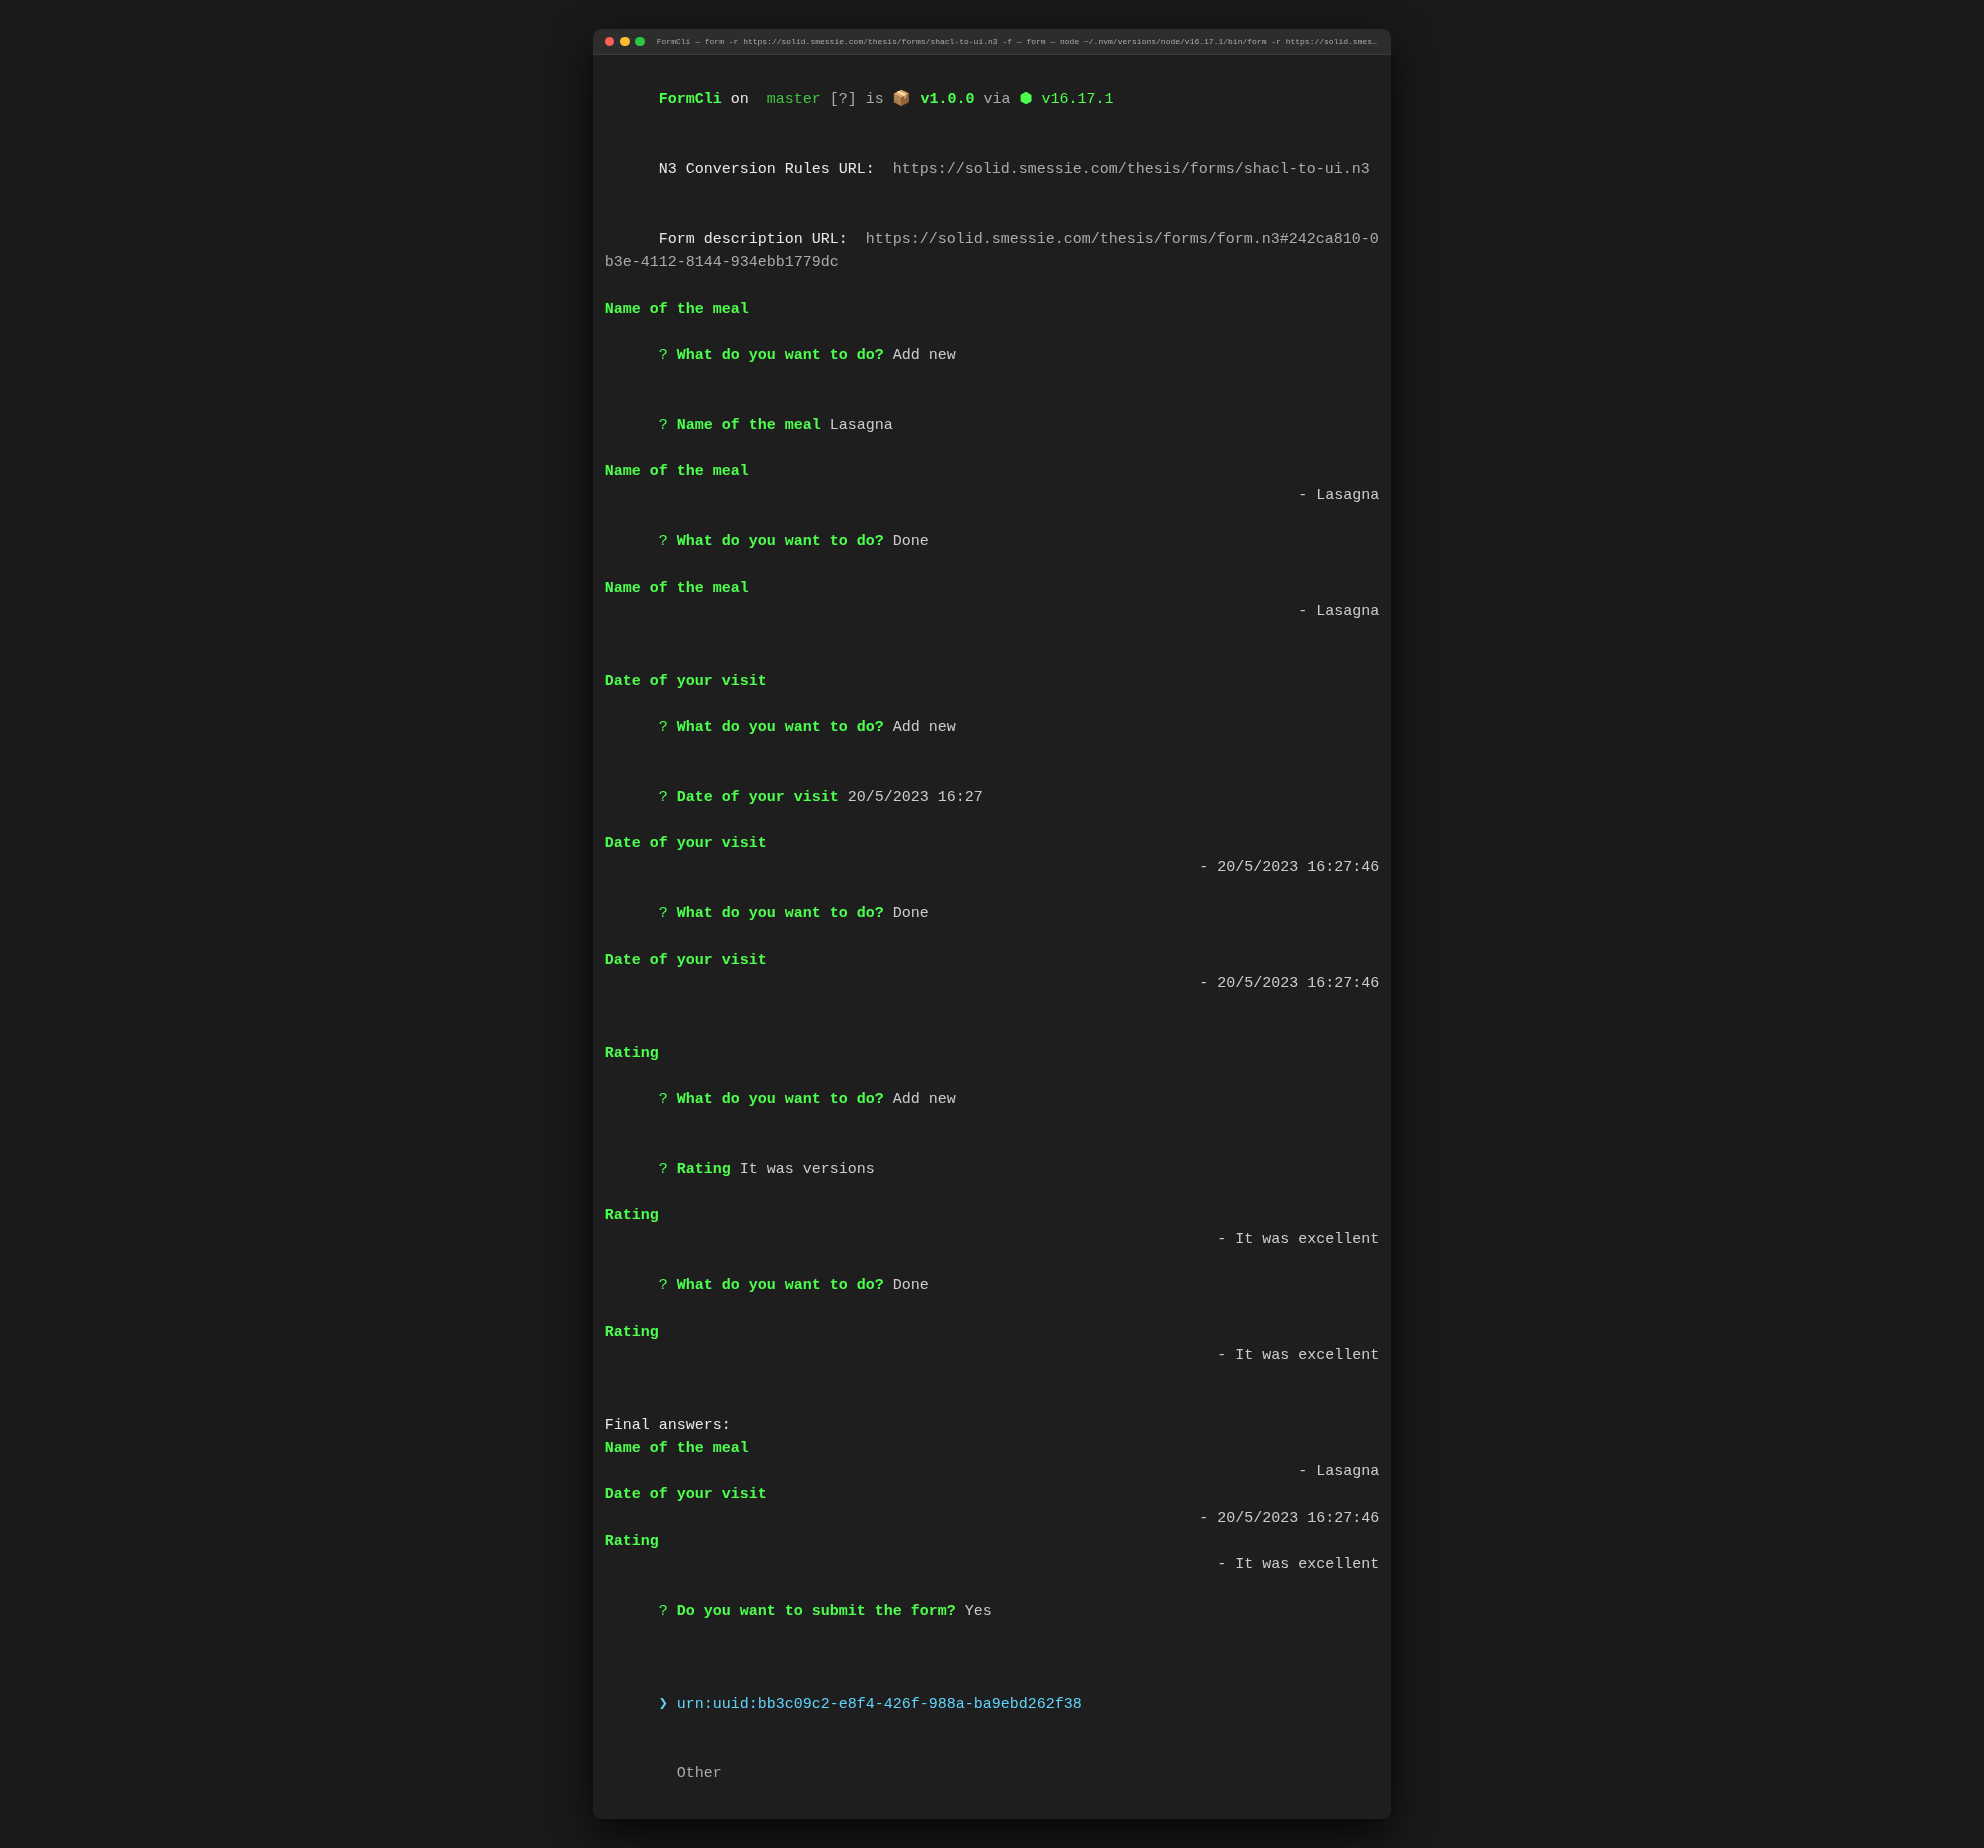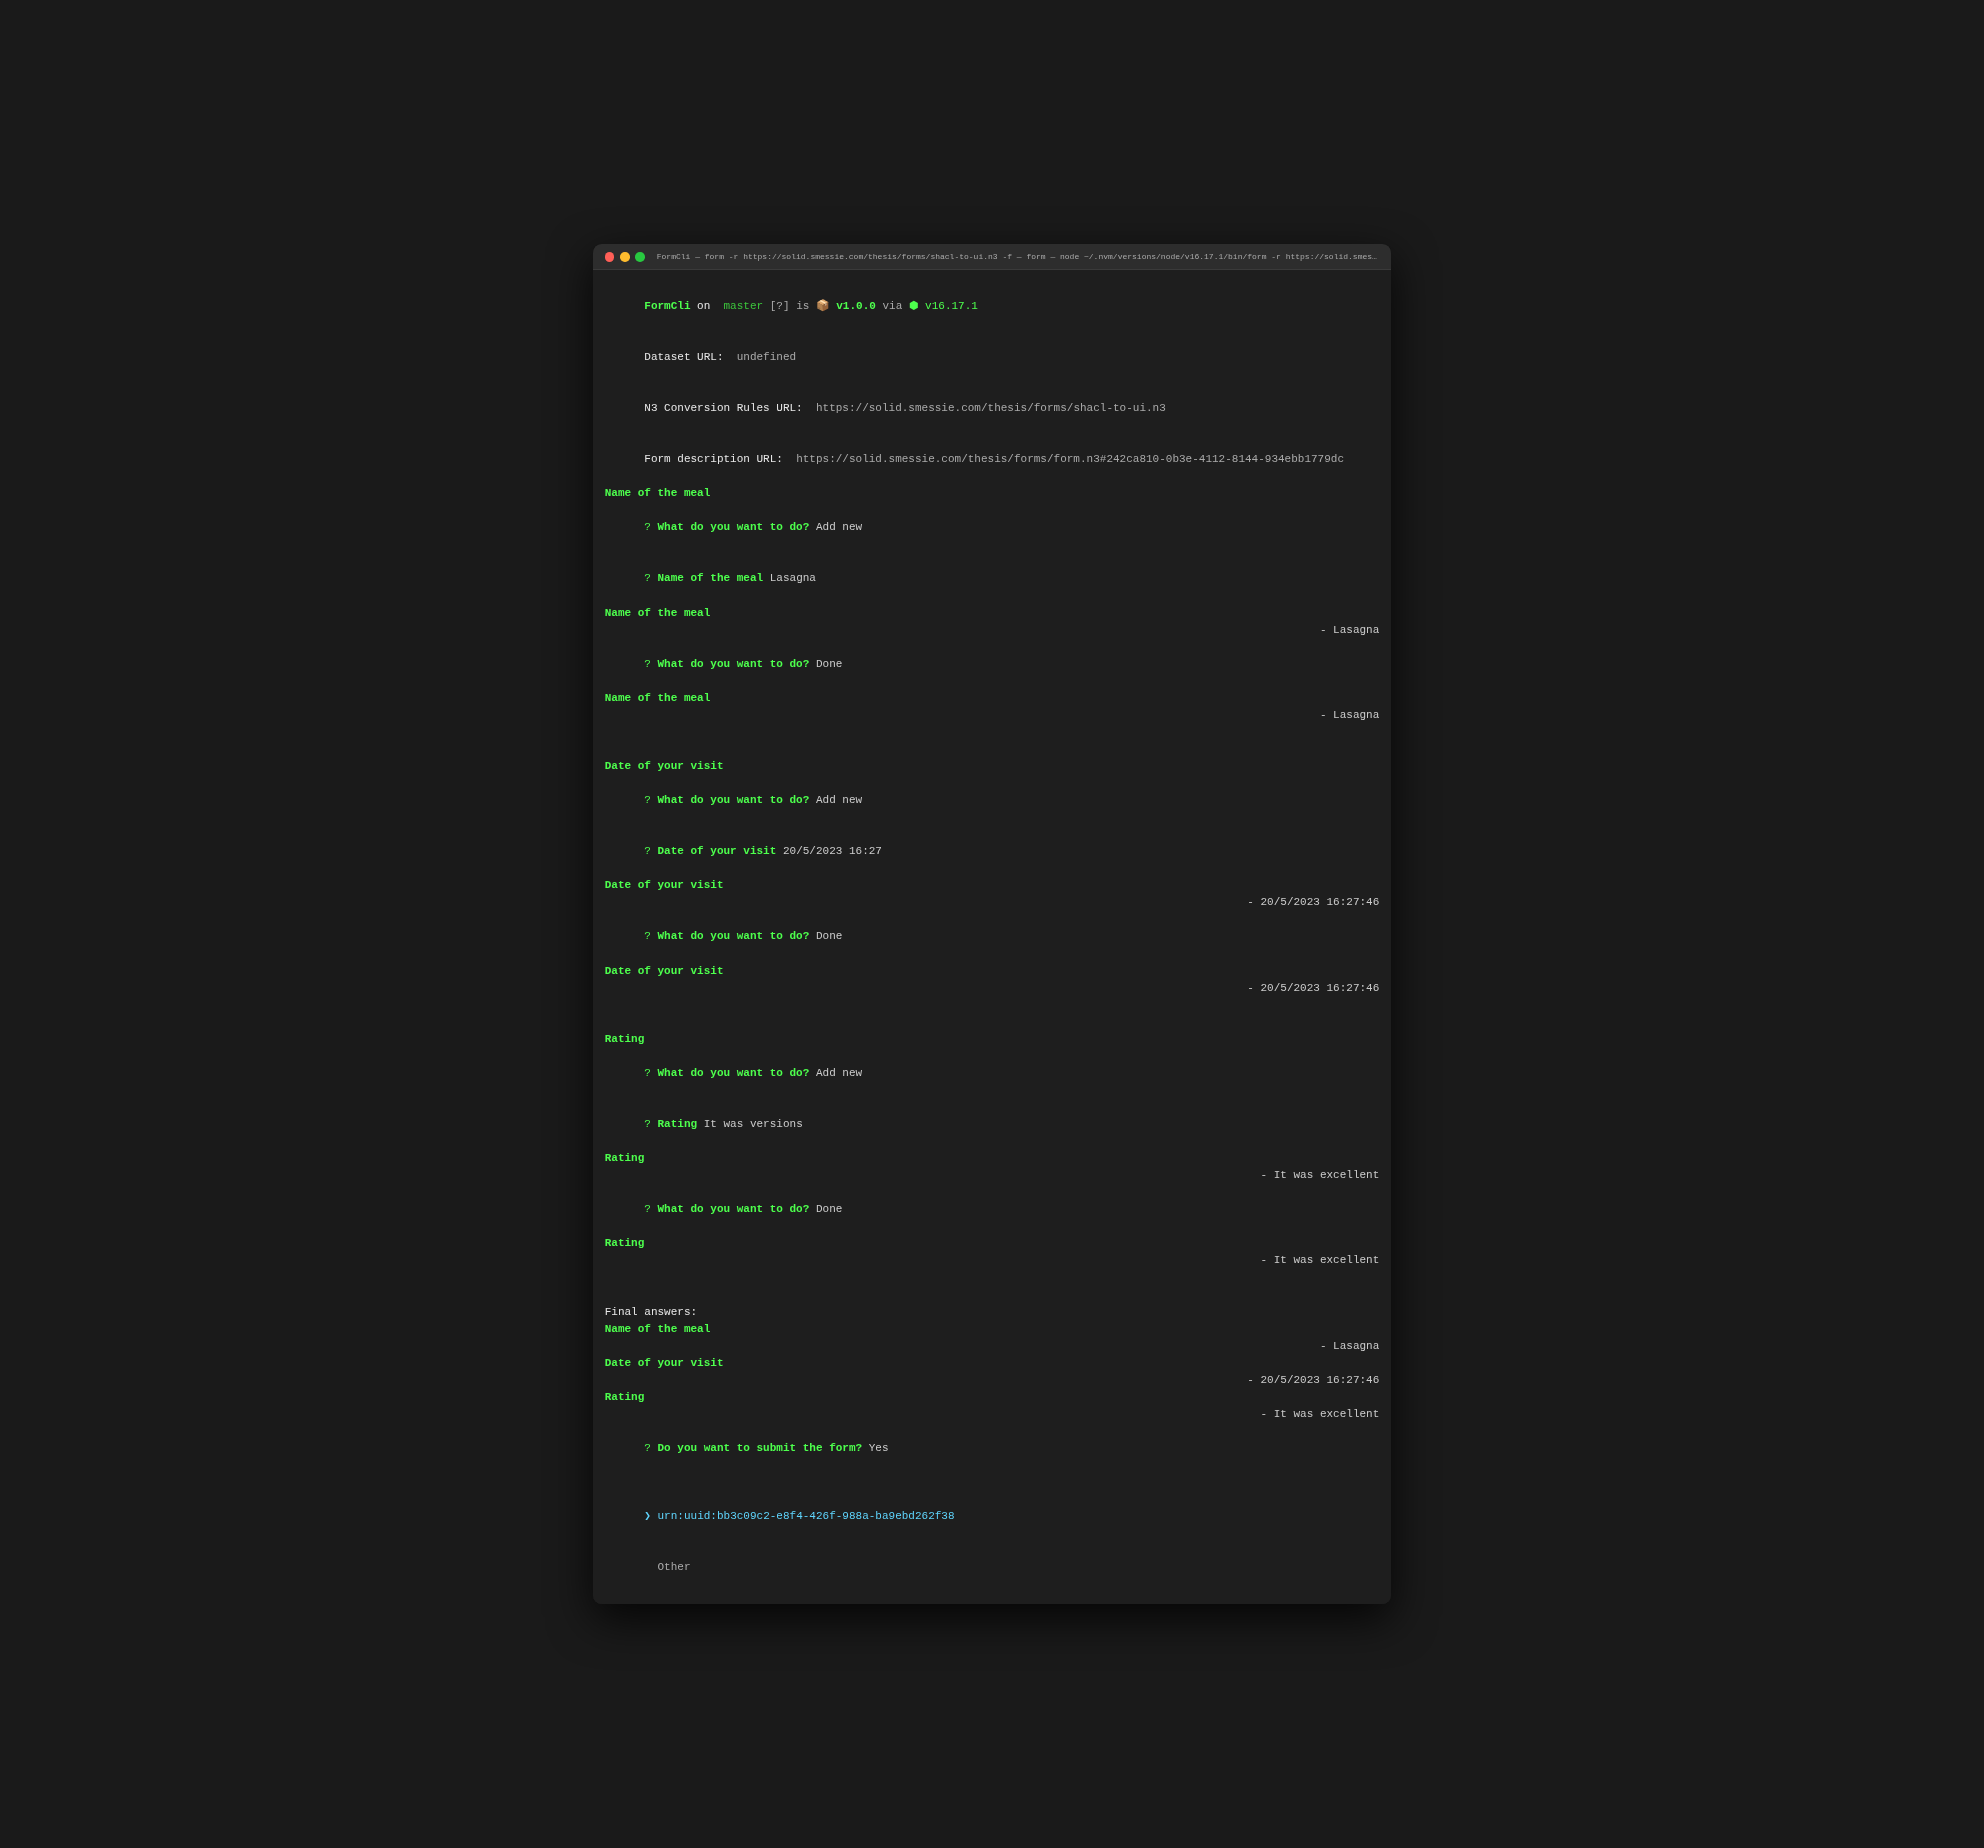--- a/index.html
+++ b/index.html
@@ -49,21 +49,21 @@
       color: #aaa;
       font-size: 8px;
       margin-left: 5.9px;
       white-space: nowrap;
       overflow: hidden;
       text-overflow: ellipsis;
     }
 
     .terminal {
       padding: 10.3px 11.7px;
-      font-size: 11px;
+      font-size: 15px;
       line-height: 1.55;
       color: #d4d4d4;
       background: #1e1e1e;
       min-height: 703px;
     }
 
     .line {
       display: block;
       white-space: pre-wrap;
       word-break: break-all;
@@ -95,23 +95,20 @@
     <span class="title-text">FormCli — form -r https://solid.smessie.com/thesis/forms/shacl-to-ui.n3 -f — form — node ~/.nvm/versions/node/v16.17.1/bin/form -r https://solid.smessie.com/thesis/forms/shacl-t...</span>
   </div>
 
   <div class="terminal">
 
     <span class="line">
       <span class="c-green-bright bold">FormCli</span><span class="c-white"> on </span><span class="c-green-medium"> master</span><span class="c-gray"> [?] is 📦 </span><span class="c-green-bright bold">v1.0.0</span><span class="c-gray"> via </span><span class="c-green-bright">⬢ v16.17.1</span>
     </span>
 
 
-    <span class="line">
-      <span class="c-white">Dataset URL:  </span><span class="c-gray">undefined</span>
-    </span>
 
     <span class="line">
       <span class="c-white">N3 Conversion Rules URL:  </span><span class="c-gray">https://solid.smessie.com/thesis/forms/shacl-to-ui.n3</span>
     </span>
 
     <span class="line">
       <span class="c-white">Form description URL:  </span><span class="c-gray">https://solid.smessie.com/thesis/forms/form.n3#242ca810-0b3e-4112-8144-934ebb1779dc</span>
     </span>
 
     <span class="line c-green-bright bold">Name of the meal</span>

